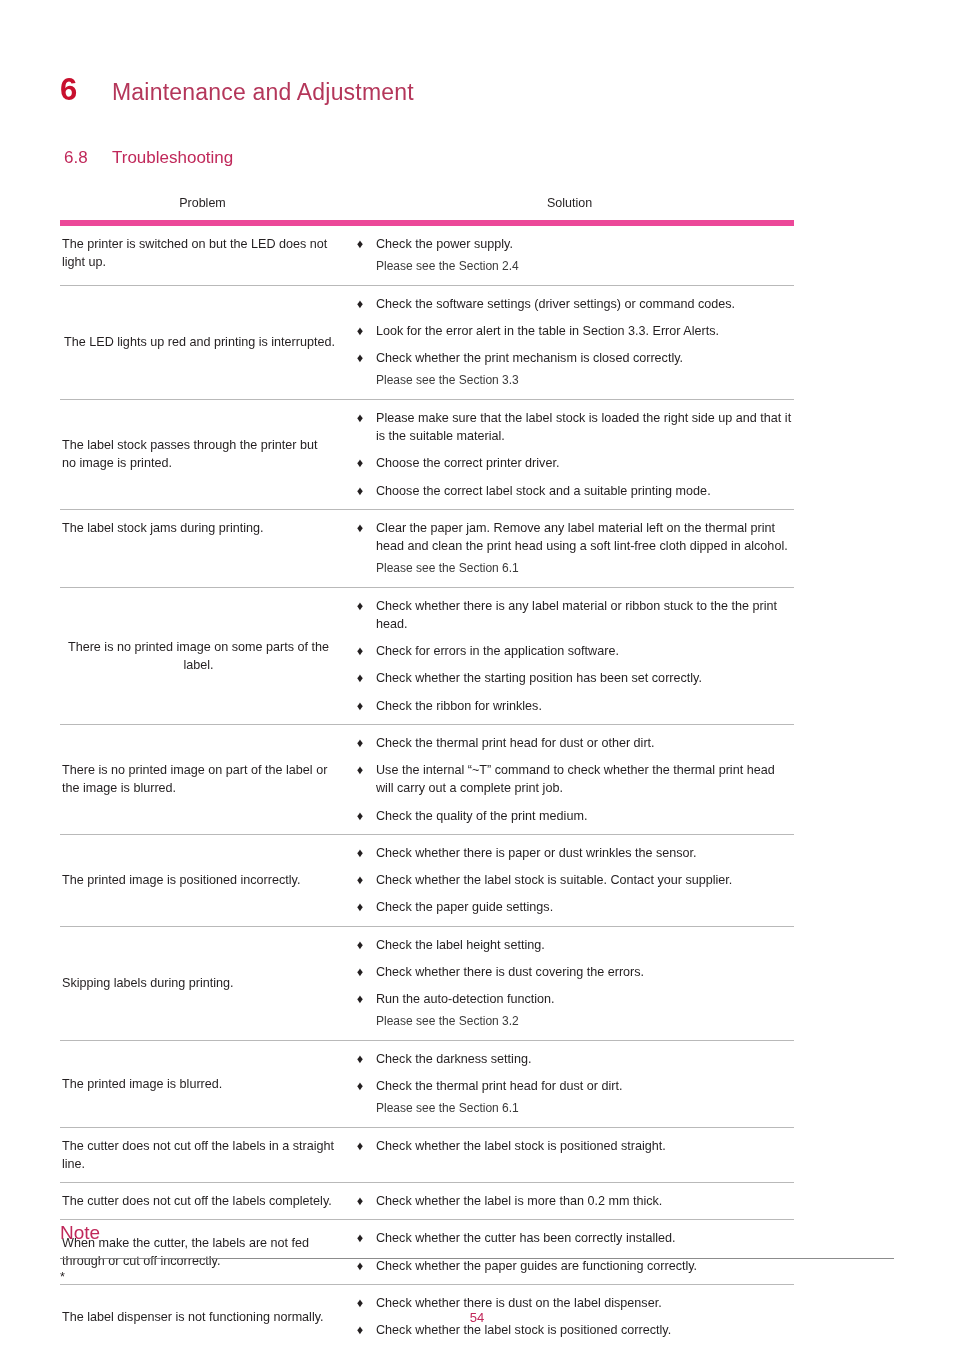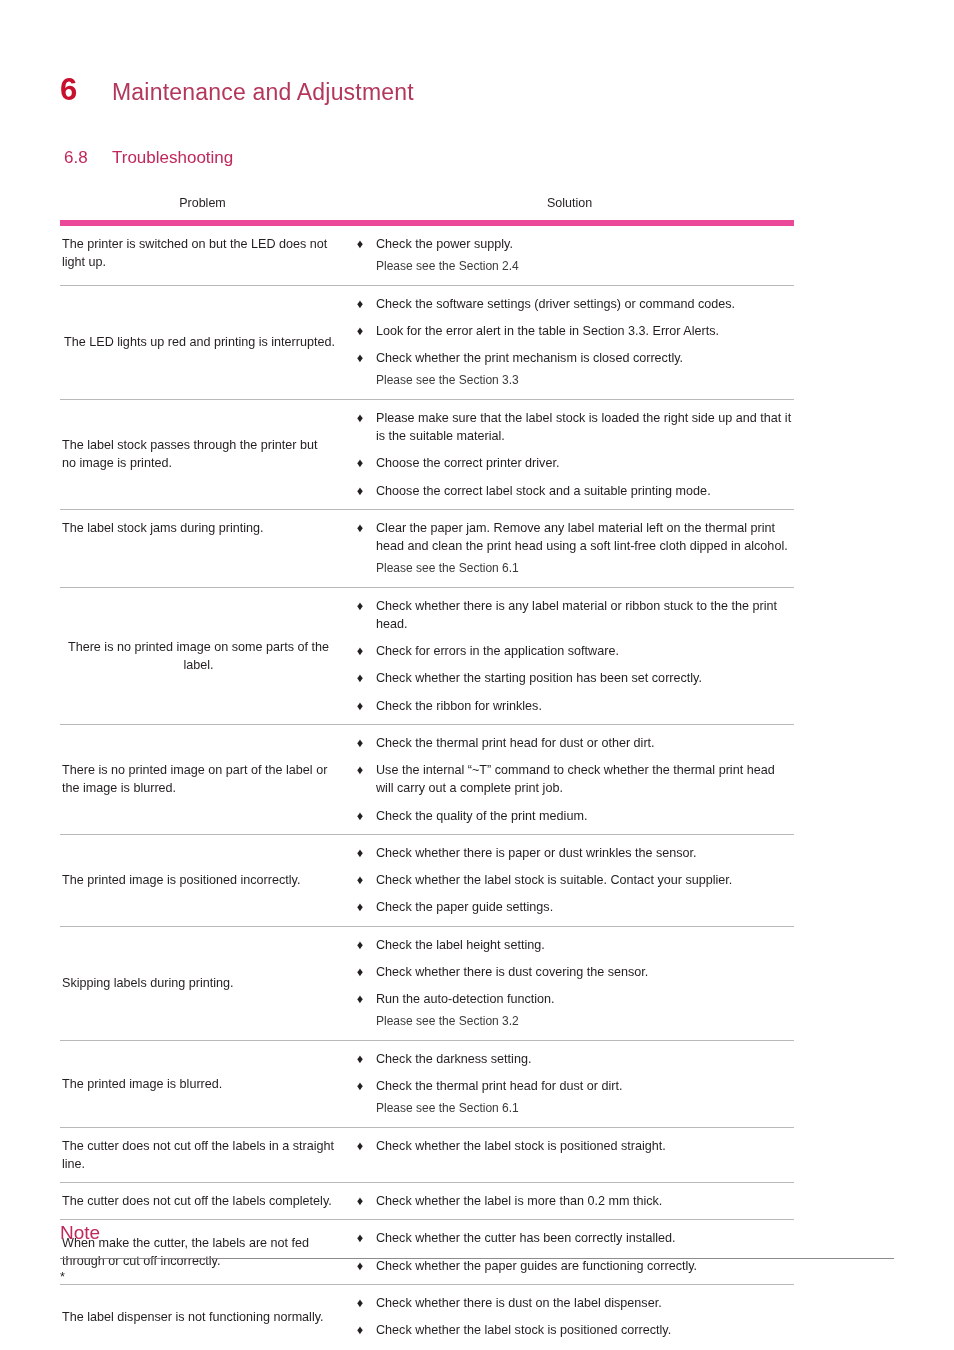--- a/index.html
+++ b/index.html
@@ -253,21 +253,21 @@
           <td class="bullet nb">♦</td>
           <td class="sol nb">Check the paper guide settings.</td>
         </tr>
         <tr class="group-sep">
           <td class="problem" rowspan="3" style="vertical-align: middle;">Skipping labels during printing.</td>
           <td class="bullet">♦</td>
           <td class="sol">Check the label height setting.</td>
         </tr>
         <tr class="inner">
           <td class="bullet nb">♦</td>
-          <td class="sol nb">Check whether there is dust covering the sensor.</td>
+          <td class="sol nb">Check whether there is dust covering the errors.</td>
         </tr>
         <tr class="inner">
           <td class="bullet nb">♦</td>
           <td class="sol nb">Run the auto-detection function.<span class="sub-ref">Please see the Section 3.2</span></td>
         </tr>
         <tr class="group-sep">
           <td class="problem" rowspan="2" style="vertical-align: middle;">The printed image is blurred.</td>
           <td class="bullet">♦</td>
           <td class="sol">Check the darkness setting.</td>
         </tr>
@@ -305,13 +305,14 @@
         </tr>
       </tbody>
   </table>
 
   <div class="note-title">Note</div>
   <div class="note-rule"></div>
   <div class="note-line">
     <span class="note-star">*</span>
   </div>
 
+  <div class="page-num">54</div>
 </div>
 
 </body></html>

